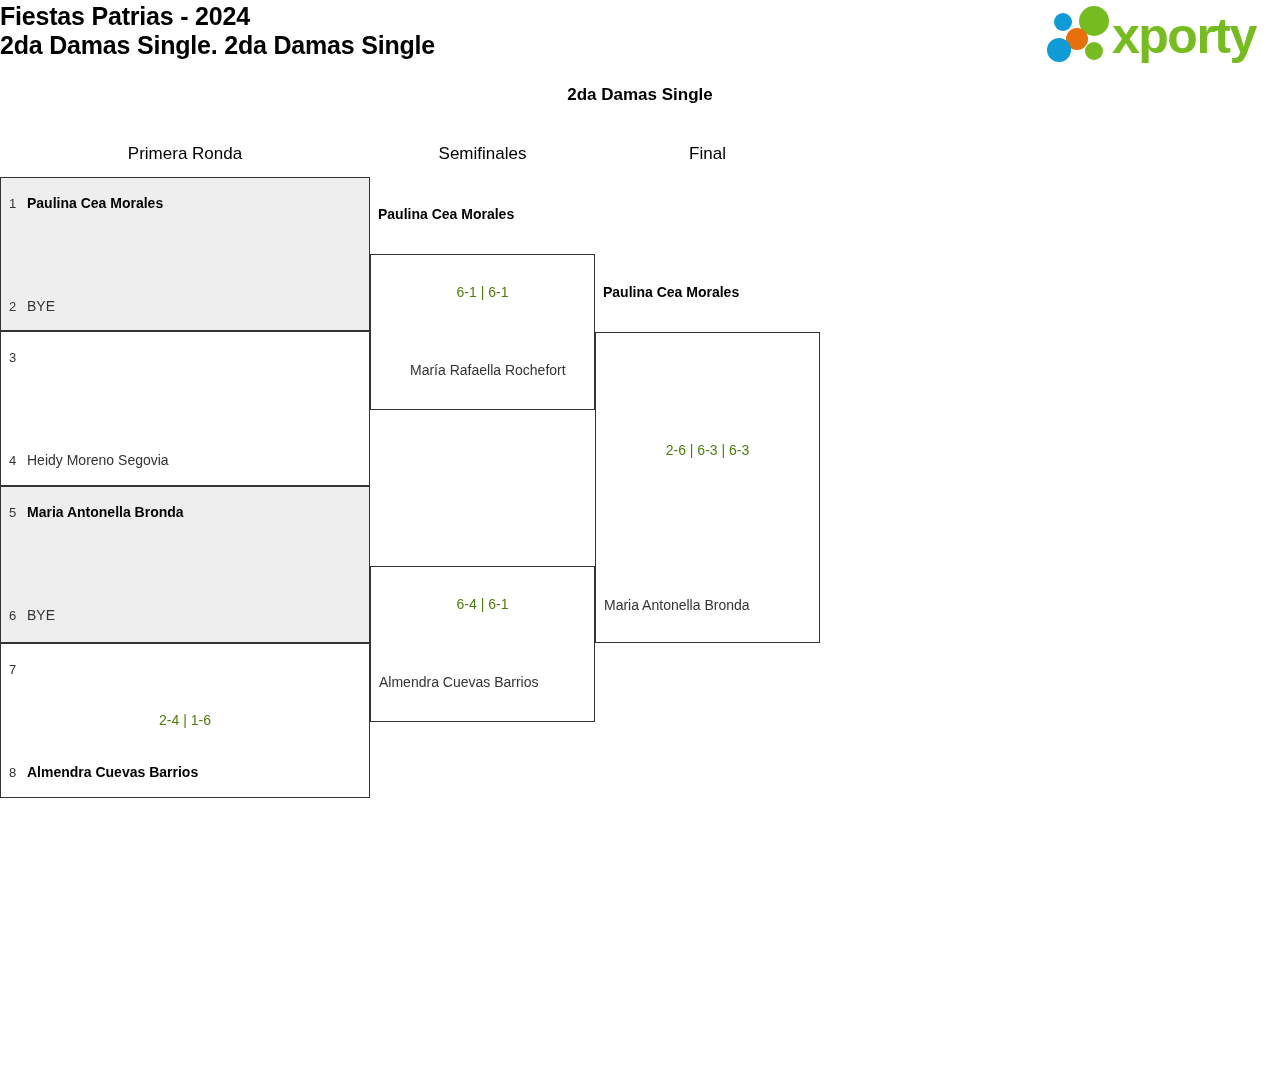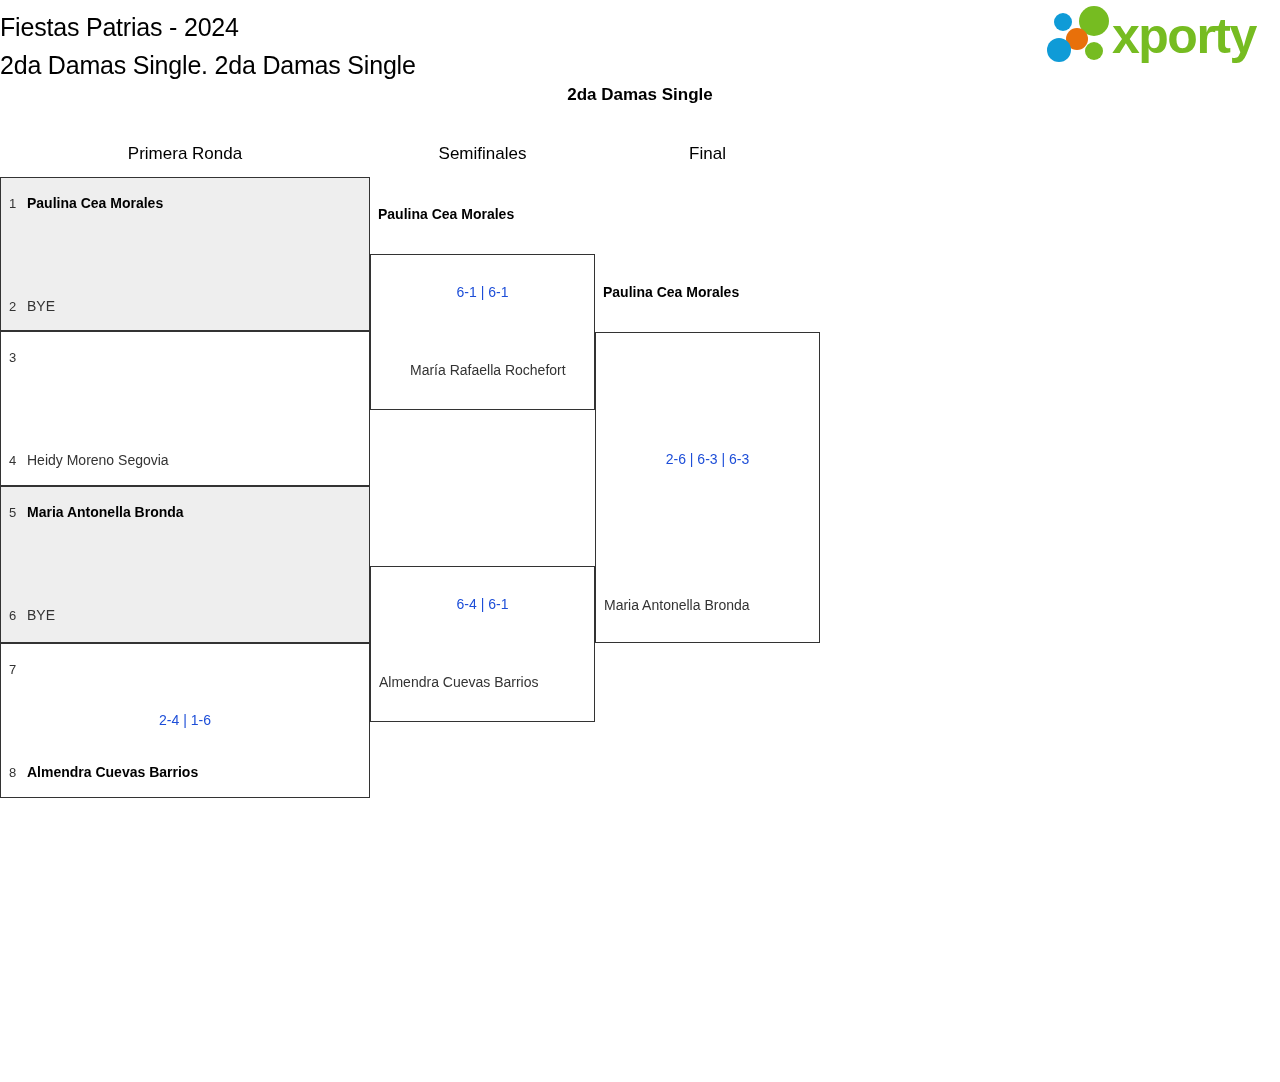--- a/index.html
+++ b/index.html
@@ -20,24 +20,24 @@
   #page-header {
     position: absolute;
     left: 0;
     top: 0;
     width: 1280px;
     height: 75px;
   }
   #tournament-title {
     position: absolute;
     left: 0;
-    top: 8px;
+    top: 2px;
     font-size: 25px;
-    font-weight: normal;
-    line-height: 38px;
+    font-weight: bold;
+    line-height: 29px;
     letter-spacing: -0.2px;
     color: #000000;
     white-space: pre-line;
   }
 
   
   #brand-logo {
     position: absolute;
     left: 1046px;
     top: 6px;
@@ -133,21 +133,21 @@
     font-size: 14px;
   }
   .slot.winner .pname {
     color: #000000;
     font-weight: bold;
   }
 
   .score {
     position: absolute;
     font-size: 14px;
-    color: #1d4ed8;
+    color: #4d7c0f;
     text-align: center;
     white-space: nowrap;
   }
 
   
   .r1 .slot-top    { top: 15px; }
   .r1 .slot-bottom { top: 118px; }
 </style>
 </head>
 <body>
@@ -245,19 +245,19 @@
     <div class="slot" style="top:105px;">
       <span class="pname" style="margin-left:8px;">Almendra Cuevas Barrios</span>
     </div>
   </div>
 
   <div class="slot winner" style="position:absolute; left:595px; top:282px; width:225px;">
     <span class="pname" style="margin-left:8px;">Paulina Cea Morales</span>
   </div>
 
   <div class="match-box" style="left:595px; top:332px; width:225px; height:311px;">
-    <div class="score" style="left:0; width:223px; top:118px;">2-6 | 6-3 | 6-3</div>
+    <div class="score" style="left:0; width:223px; top:109px;">2-6 | 6-3 | 6-3</div>
     <div class="slot" style="top:262px;">
       <span class="pname" style="margin-left:8px;">Maria Antonella Bronda</span>
     </div>
   </div>
 
 </div>
 
 </body></html>

